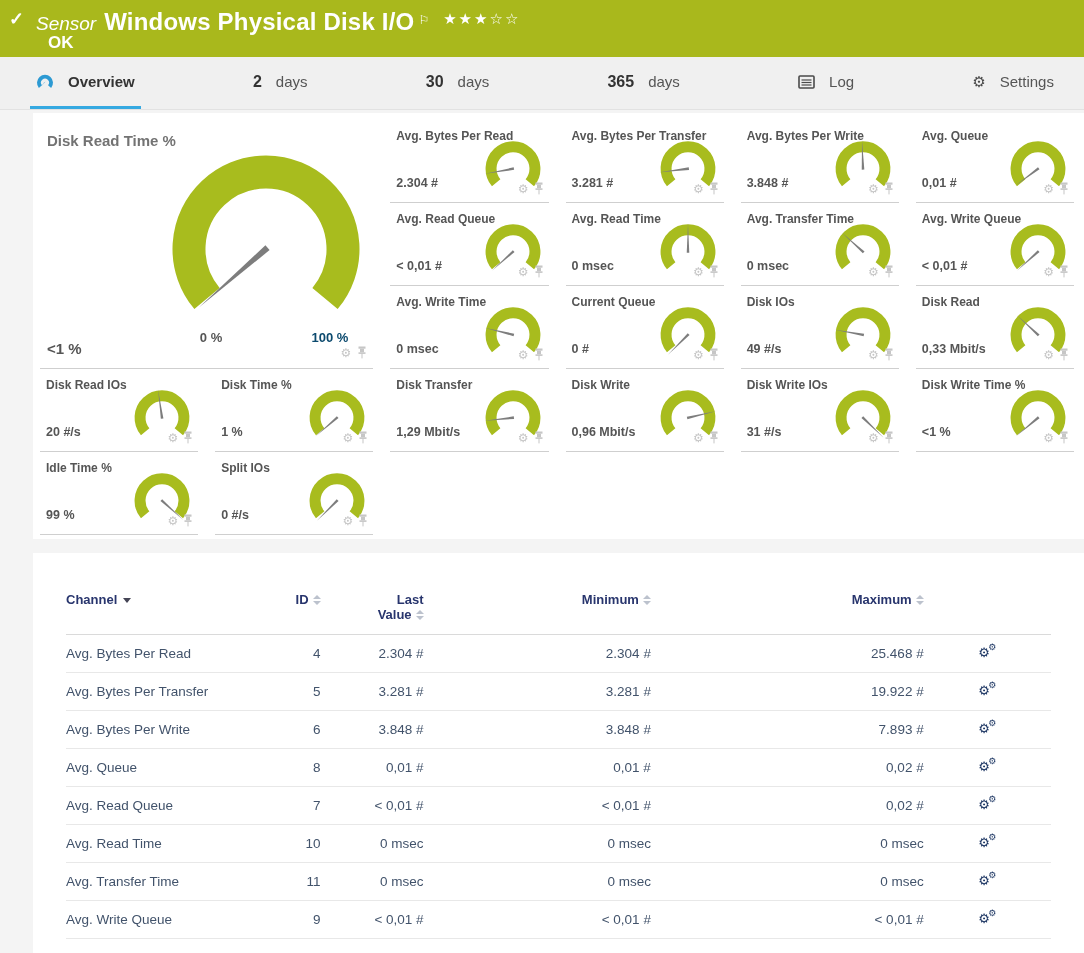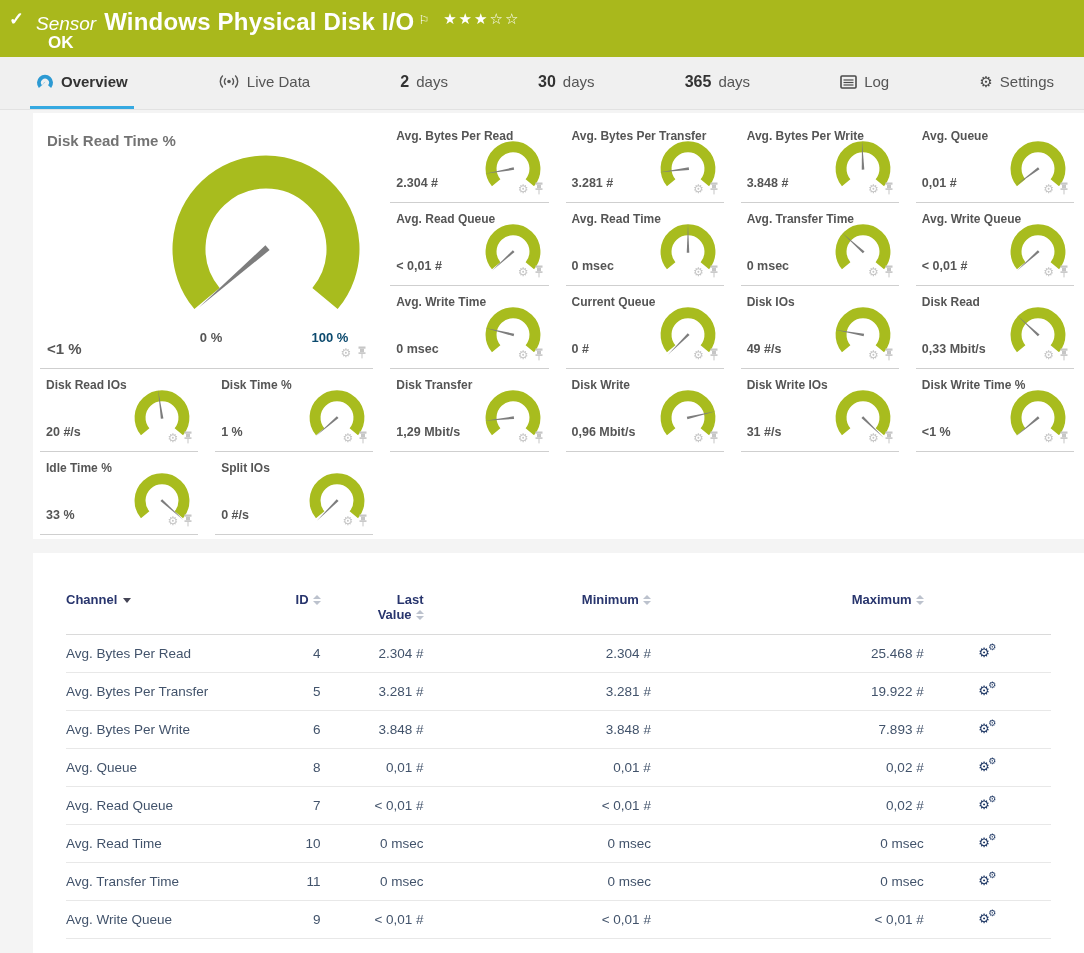--- a/index.html
+++ b/index.html
@@ -12,21 +12,21 @@
   .title-line { position:absolute; left:36px; top:8px; white-space:nowrap; }
   .title-line .kind { font-style:italic; font-size:19px; margin-right:8px; }
   .title-line .name { font-size:24px; font-weight:bold; letter-spacing:0.2px; }
   .title-line .flag { font-size:12px; vertical-align:super; margin-left:4px; }
   .title-line .stars { font-size:15px; letter-spacing:2px; vertical-align:super; margin-left:14px; }
   .status-ok { position:absolute; left:48px; top:33px; font-size:17px; font-weight:bold; }
 
   
   .tabbar { height:53px; background:#f0f0f0; border-bottom:1px solid #e2e2e2;
     display:flex; align-items:stretch; padding:0 24px 0 30px; justify-content:space-between; }
-  .tab { display:flex; align-items:center; gap:7px; font-size:15px; color:#555;
+  .tab { display:flex; align-items:center; gap:14px; font-size:15px; color:#555;
     cursor:pointer; padding:0 6px; border-bottom:3px solid transparent; }
   .tab .num { font-weight:bold; color:#333; font-size:16px; }
   .tab.active { border-bottom-color:#36a9e1; }
   .tab.active .tab-label { font-weight:bold; color:#333; }
   .tab .glyph { font-size:15px; color:#4a4a4a; line-height:1; }
 
   
   .panel { background:#fff; margin-left:33px; }
   .panel-gauges { margin-top:3px; padding-top:7px; height:426px;
     display:grid; grid-template-columns:repeat(6,1fr); grid-auto-rows:83px; }
@@ -91,28 +91,20 @@
 
 <div class="tabbar">
   <div class="tab active">
     <svg class="glyph" width="18" height="18" viewBox="0 0 18 18">
       <path d="M 4.4 13.6 A 6 6 0 1 1 13.6 13.6" fill="none" stroke="#2d9ad3" stroke-width="4"></path>
       <polygon points="8.3,9.6 9.7,8.4 4.6,13.8" fill="#2d9ad3"></polygon>
     </svg>
     <span class="tab-label">Overview</span>
   </div>
   <div class="tab">
-    <svg class="glyph" width="22" height="15" viewBox="0 0 22 15">
-      <circle cx="11" cy="7.5" r="1.8" fill="#555"></circle>
-      <path d="M7.8 4.2 A4.6 4.6 0 0 0 7.8 10.8 M4.8 1.6 A8.2 8.2 0 0 0 4.8 13.4" fill="none" stroke="#555" stroke-width="1.4"></path>
-      <path d="M14.2 4.2 A4.6 4.6 0 0 1 14.2 10.8 M17.2 1.6 A8.2 8.2 0 0 1 17.2 13.4" fill="none" stroke="#555" stroke-width="1.4"></path>
-    </svg>
-    <span class="tab-label">Live Data</span>
-  </div>
-  <div class="tab">
     <span class="num">2</span>
     <span class="tab-label">days</span>
   </div>
   <div class="tab">
     <span class="num">30</span>
     <span class="tab-label">days</span>
   </div>
   <div class="tab">
     <span class="num">365</span>
     <span class="tab-label">days</span>
@@ -438,21 +430,21 @@
         <rect x="4.5" y="7.9" width="1" height="4.5"></rect>
     </svg>
   </div>
 
   <div class="gcell">
     <div class="glabel">Idle Time %</div>
     <svg class="gsvg" viewBox="0 0 70 70">
       <path class="garc" d="M 16.6 53.4 A 24 24 0 1 1 53.4 53.4" fill="none" stroke-width="12"></path>
       <polygon class="gneedle" points="33.6,39 36.4,39 35,7" transform="rotate(132 35 38)"></polygon>
     </svg>
-    <div class="gvalue">33 %</div>
+    <div class="gvalue">99 %</div>
     <span class="mini-gear">⚙</span>
     <svg class="mini-pin" viewBox="0 0 10 13">
       <rect x="1.5" y="0.5" width="7" height="2.2"></rect>
         <rect x="3" y="2.7" width="4" height="3.6"></rect>
       <rect x="1.5" y="6.3" width="7" height="1.6"></rect>
         <rect x="4.5" y="7.9" width="1" height="4.5"></rect>
     </svg>
   </div>
 
   <div class="gcell">

